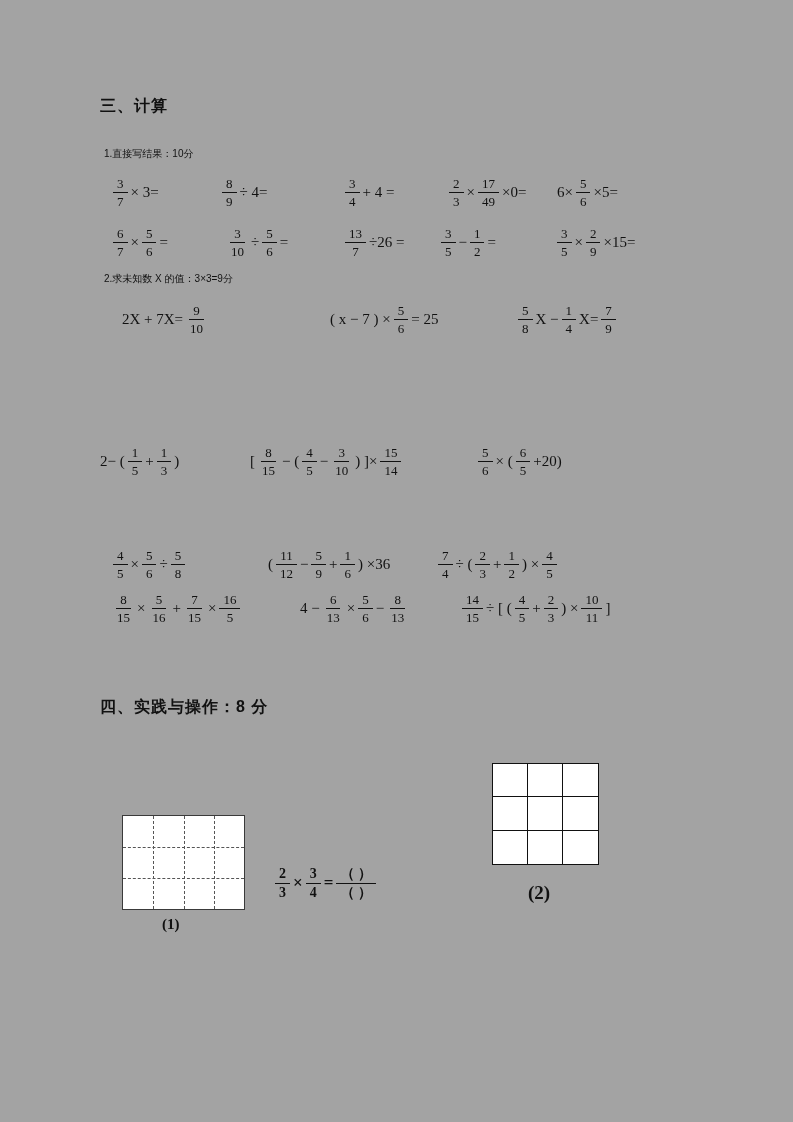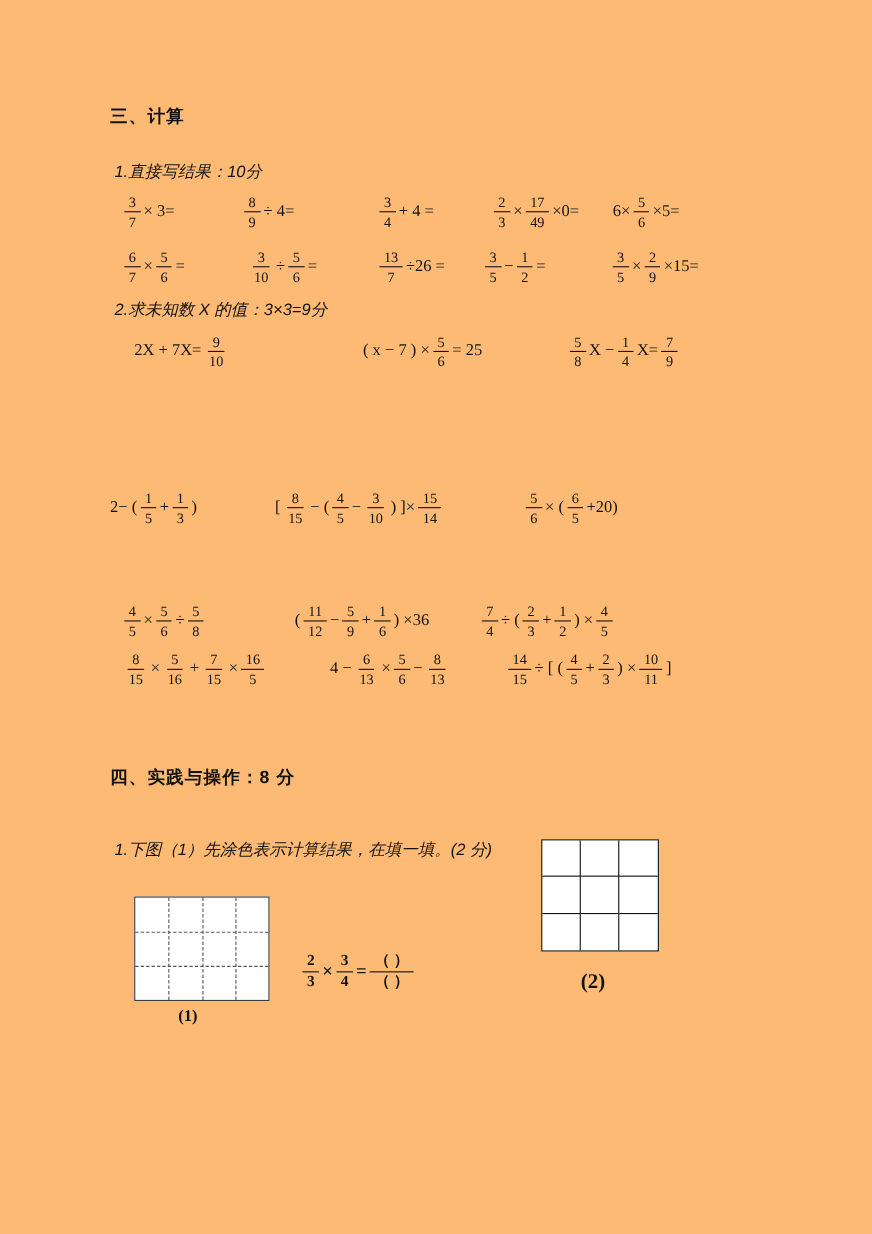--- a/index.html
+++ b/index.html
@@ -1,21 +1,21 @@
 <!DOCTYPE html>
 <html><head>
 <meta charset="utf-8">
 <style>
   * { margin:0; padding:0; box-sizing:border-box; }
   html,body { background:#e8e8e8; }
-  .page { position:relative; width:793px; height:1122px; margin:0 auto; background:#fdba74;
+  .page { position:relative; width:793px; height:1122px; margin:0 auto; background:#a3a3a3;
           font-family:"Liberation Sans", sans-serif; color:#111; overflow:hidden; }
   .abs { position:absolute; }
   .h3 { font-size:16px; font-weight:bold; letter-spacing:1px; }
-  .lbl { font-size:15px;font-style:italic; }
+  .lbl { font-size:10px; }
   .expr { position:absolute; display:inline-flex; align-items:center; gap:3px;
           font-size:15px; font-family:"Liberation Serif", serif; white-space:nowrap; }
   .expr .mt { line-height:1.1; }
   .frac { display:inline-flex; flex-direction:column; align-items:center; line-height:1; }
   .frac .num { padding:1px 4px 2px; border-bottom:1px solid #111; }
   .frac .den { padding:2px 4px 1px; }
   .frac span { font-size:13px; }
   .big { font-size:17px; font-weight:bold; }
   .big .frac span { font-size:14px; }
   .fig1 { position:absolute; width:123px; height:95px; border:1.5px solid #3a3a3a; background:#fff; }
@@ -332,21 +332,20 @@
       <span class="mt">) ×</span>
       <span class="frac">
         <span class="num">10</span>
         <span class="den">11</span>
       </span>
       <span class="mt">]</span>
     </span>
 
   <div class="abs h3" style="left:100px; top:697px">四、实践与操作：8 分</div>
 
-  <div class="abs lbl" style="left:104px; top:763px">1.下图（1）先涂色表示计算结果，在填一填。(2 分)</div>
 
   <div class="fig1" style="left:122px; top:815px">
     <div class="vline" style="left:25%"></div>
     <div class="vline" style="left:50%"></div>
     <div class="vline" style="left:75%"></div>
     <div class="hline" style="top:33.3%"></div>
     <div class="hline" style="top:66.6%"></div>
   </div>
   <div class="figlab" style="left:162px; top:916px">(1)</div>
 

